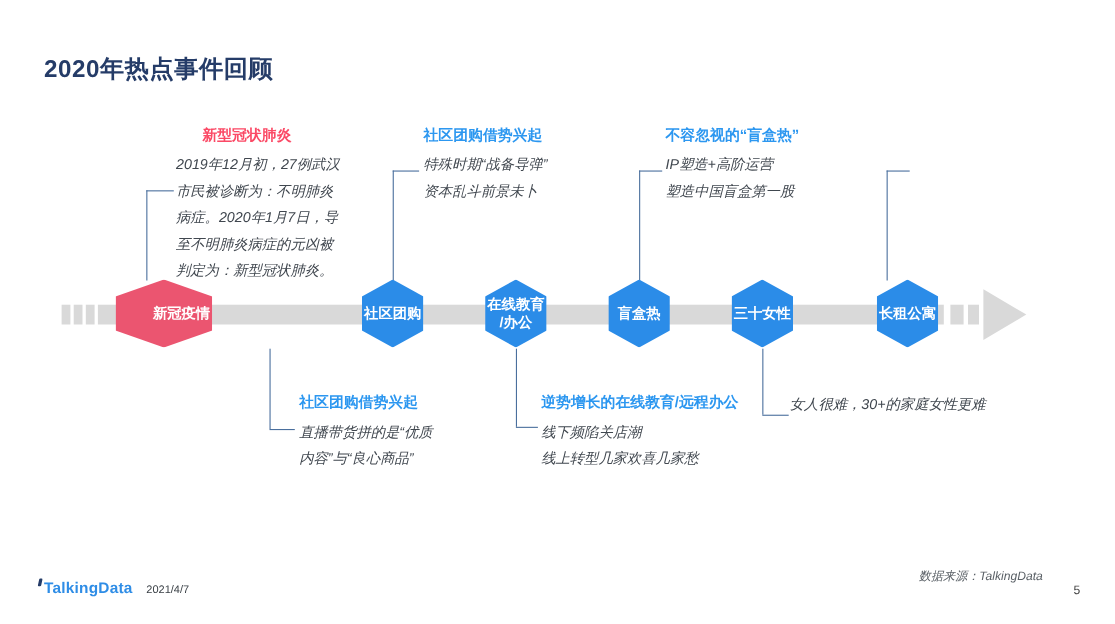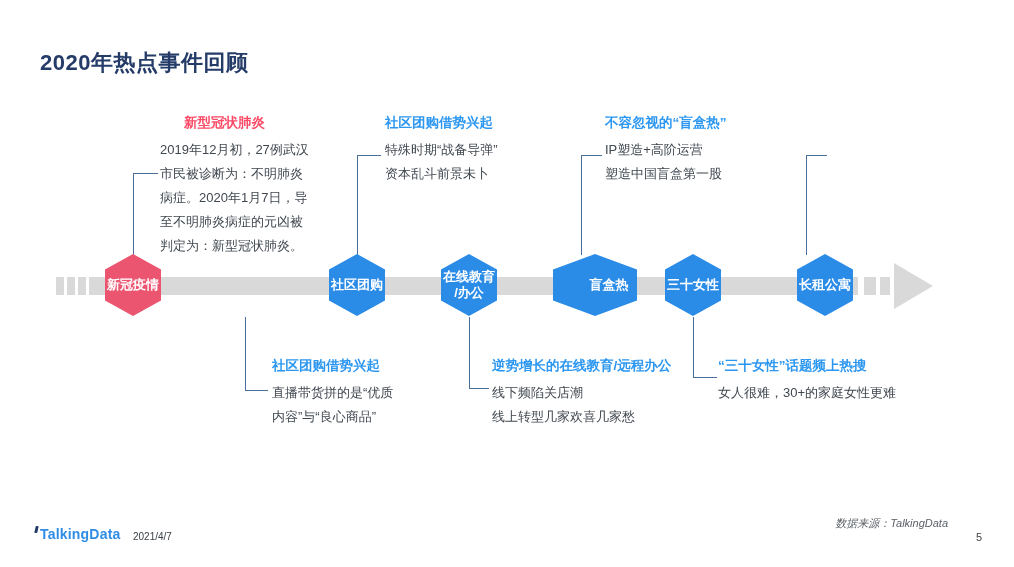--- a/index.html
+++ b/index.html
@@ -19,28 +19,28 @@
     border-top:23px solid transparent;border-bottom:23px solid transparent;
     border-left:39px solid #d9d9d9;
   }
   .hex{
     position:absolute;top:254px;width:56px;height:62px;background:#2b8ce8;
     clip-path:polygon(50% 0,100% 25%,100% 75%,50% 100%,0 75%,0 25%);
     color:#fff;font-size:13px;font-weight:bold;line-height:1.2;
     display:flex;align-items:center;justify-content:center;text-align:center;
     white-space:pre-line;
   }
-  .hex.red{background:#eb5570;}
+  .hex.red{background:#eb5570;padding-left:32px;}
   
   .line{position:absolute;background:#4a6f9d;}
   
   .callout{position:absolute;}
   .c-title{font-size:13.5px;font-weight:bold;color:#2c97f0;line-height:20px;margin-bottom:5px;}
   .c-title.red{color:#fb4a66;margin-left:24px;}
-  .c-body{font-size:13px;color:#40474f;line-height:24px;white-space:pre-line;}
+  .c-body{font-size:13px;color:#40474f;line-height:24px;white-space:pre-line;font-style:italic;}
   
   .logo{
     position:absolute;left:40px;top:526px;font-size:14px;font-weight:bold;color:#2f8de6;
     letter-spacing:.2px;
   }
   .logo-mark{
     position:absolute;left:-5px;top:0px;width:3px;height:7px;background:#253c68;
     transform:skewX(-12deg);border-radius:1px;
   }
   .footer-date{position:absolute;left:133px;top:531px;font-size:10px;font-weight:normal;color:#3a4046;}
@@ -75,21 +75,21 @@
   <div class="line" style="left:245px;top:390px;width:23px;height:1px;"></div>
   <div class="line" style="left:469px;top:317px;width:1px;height:71px;"></div>
   <div class="line" style="left:469px;top:388px;width:20px;height:1px;"></div>
   <div class="line" style="left:693px;top:317px;width:1px;height:60px;"></div>
   <div class="line" style="left:693px;top:377px;width:24px;height:1px;"></div>
 
   <div class="hex red" style="left:105px;">新冠疫情</div>
   <div class="hex" style="left:329px;">社区团购</div>
   <div class="hex" style="left:441px;">在线教育
 /办公</div>
-  <div class="hex" style="left:553px;padding-left:28px;">盲盒热</div>
+  <div class="hex" style="left:553px;">盲盒热</div>
   <div class="hex" style="left:665px;">三十女性</div>
   <div class="hex" style="left:778px;margin-left:19px;">长租公寓</div>
 
   <div class="callout" style="left:160px;top:113px;width:200px;">
     <div class="c-title red">新型冠状肺炎</div>
     <div class="c-body">2019年12月初，27例武汉
 市民被诊断为：不明肺炎
 病症。2020年1月7日，导
 至不明肺炎病症的元凶被
 判定为：新型冠状肺炎。</div>
@@ -109,21 +109,20 @@
     <div class="c-title">社区团购借势兴起</div>
     <div class="c-body">直播带货拼的是“优质
 内容”与“良心商品”</div>
   </div>
   <div class="callout" style="left:492px;top:356px;width:240px;">
     <div class="c-title">逆势增长的在线教育/远程办公</div>
     <div class="c-body">线下频陷关店潮
 线上转型几家欢喜几家愁</div>
   </div>
   <div class="callout" style="left:718px;top:356px;width:240px;">
-    <div class="c-title">“三十女性”话题频上热搜</div>
     <div class="c-body">女人很难，30+的家庭女性更难</div>
   </div>
 
   <div class="logo">
     <span class="logo-mark"></span>
     <span>TalkingData</span>
   </div>
   <div class="footer-date">2021/4/7</div>
   <div class="footer-source">数据来源：TalkingData</div>
   <div class="footer-page">5</div>

